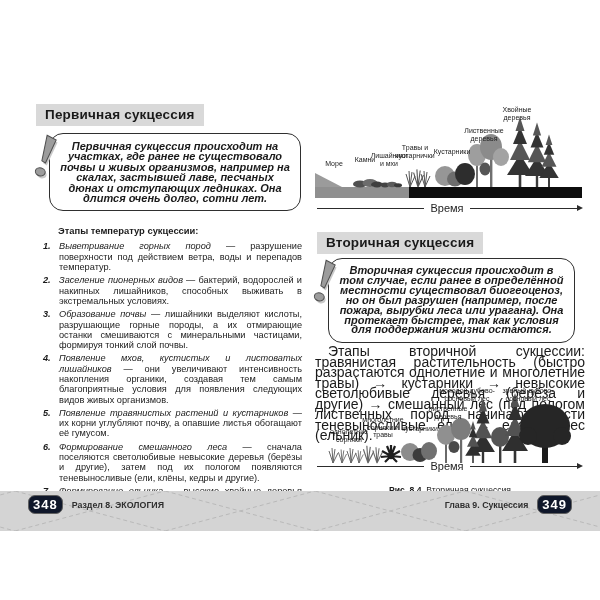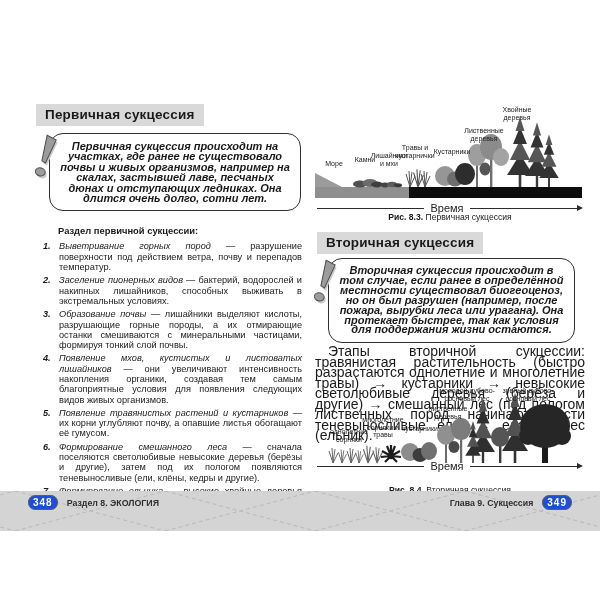--- a/index.html
+++ b/index.html
@@ -38,22 +38,22 @@
   .fig-caption .b{font-weight:bold;}
   .h2-bar{position:absolute;top:132px;left:2px;}
   .col-right .callout{position:absolute;top:158px;left:13px;width:247px;font-size:11px;line-height:9.9px;}
   .para2{position:absolute;top:232px;left:0;width:270px;font-size:14px;line-height:10.5px;text-align:justify;text-indent:13px;}
 
   
   .footer{position:absolute;left:0;top:491px;width:600px;height:40px;background:#d4d4d4;overflow:hidden;}
   .footer svg.pat{position:absolute;left:0;top:0;}
   .foot-row{position:absolute;left:28px;right:28px;top:4px;display:flex;justify-content:space-between;align-items:center;}
   .fgroup{display:flex;align-items:center;gap:9px;}
-  .badge{background:#1d4ed8;color:#fff;border:1px solid #5f5f5f;border-radius:7px;
-         font-size:10px;font-weight:bold;letter-spacing:1px;padding:1px 4px;}
+  .badge{background:#0f172a;color:#fff;border:1px solid #5f5f5f;border-radius:7px;
+         font-size:13px;font-weight:bold;letter-spacing:1px;padding:1px 4px;}
   .flabel-text{font-size:8.8px;font-weight:bold;color:#2f2f2f;}
 </style>
 </head>
 <body>
 
 <div class="page">
 
   <section class="col-left">
     <div class="h-bar">
       <span>Первичная сукцессия</span>
@@ -66,25 +66,25 @@
             <path d="M9 4 L19 6 L15 31 L11 30 Z" fill="#c9c9c9"></path>
             <ellipse cx="12.5" cy="41" rx="5" ry="4" fill="#c9c9c9"></ellipse>
             <path d="M7 2 L17 4 L13 29 L9 28 Z" fill="#9c9c9c" stroke="#4f4f4f" stroke-width="1"></path>
             <ellipse cx="10.5" cy="39" rx="5" ry="4" fill="#9c9c9c" stroke="#4f4f4f" stroke-width="1"></ellipse>
           </g>
         </svg>
       </span>
       <span>Первичная сукцессия происходит на участках, где ранее не существовало почвы и живых организмов, например на скалах, застывшей лаве, песчаных дюнах и отступающих ледниках. Она длится очень долго, сотни лет.</span>
     </div>
 
-    <p class="stages-title">Раздел первичной сукцессии:</p>
+    <p class="stages-title">Этапы температур сукцессии:</p>
 
     <div class="stage-list">
       <div class="li">
-        <span class="num">1.</span><span class="term">Выветривание горных пород</span><span> — разрушение поверхности под действием ветра, почву и перепадов температур.</span>
+        <span class="num">1.</span><span class="term">Выветривание горных пород</span><span> — разрушение поверхности под действием ветра, воды и перепадов температур.</span>
       </div>
       <div class="li">
         <span class="num">2.</span><span class="term">Заселение пионерных видов</span><span> — бактерий, водорослей и накипных лишайников, способных выживать в экстремальных условиях.</span>
       </div>
       <div class="li">
         <span class="num">3.</span><span class="term">Образование почвы</span><span> — лишайники выделяют кислоты, разрушающие горные породы, а их отмирающие останки смешиваются с минеральными частицами, формируя тонкий слой почвы.</span>
       </div>
       <div class="li">
         <span class="num">4.</span><span class="term">Появление мхов, кустистых и листоватых лишайников</span><span> — они увеличивают интенсивность накопления органики, создавая тем самым благоприятные условия для появления следующих видов живых организмов.</span>
       </div>
@@ -166,23 +166,20 @@
       <div class="flabel" style="left:76px;top:44px;width:48px">Травы и кустарнички</div>
       <div class="flabel" style="left:112px;top:48px;width:50px">Кустарники</div>
       <div class="flabel" style="left:146px;top:27px;width:46px">Лиственные деревья</div>
       <div class="flabel" style="left:180px;top:6px;width:44px">Хвойные деревья</div>
       <div class="axis" style="top:102px">
         <span class="ln"></span>
         <span class="t">Время</span>
         <span class="ln"></span>
         <span class="arr"></span>
       </div>
-      <figcaption class="fig-caption" style="top:112px">
-        <span class="b">Рис. 8.3.</span><span> Первичная сукцессия</span>
-      </figcaption>
     </figure>
 
     <div class="h-bar h2-bar">
       <span>Вторичная сукцессия</span>
     </div>
 
     <div class="callout">
       <span class="excl">
         <svg width="26" height="54" viewBox="0 0 26 54">
           <g transform="rotate(16 13 27)">

